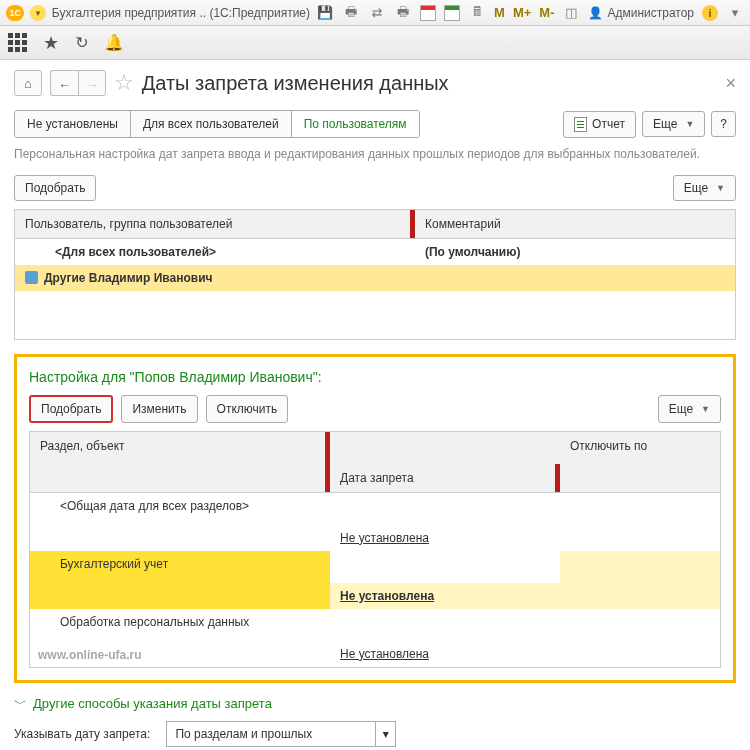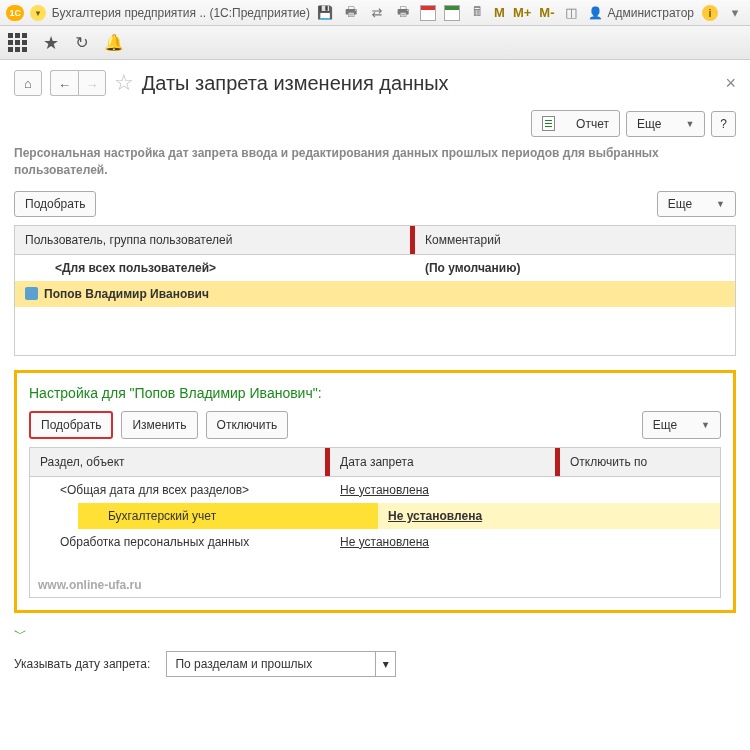--- a/index.html
+++ b/index.html
@@ -26,41 +26,41 @@
   .navbtn{width:28px;height:26px;border:1px solid #bbb;border-radius:3px;display:flex;align-items:center;justify-content:center;background:#fafafa;font-size:13px;color:#555;}
   .star-outline{font-size:22px;color:#bbb;}
   h1.page-title{font-size:20px;font-weight:normal;color:#333;}
   .close-x{margin-left:auto;font-size:18px;color:#888;}
   .row{display:flex;align-items:center;gap:6px;margin-bottom:8px;}
   .seg{display:flex;border:1px solid #aaa;border-radius:3px;overflow:hidden;}
   .seg .s{padding:6px 12px;border-right:1px solid #aaa;background:#fafafa;cursor:pointer;}
   .seg .s:last-child{border-right:none;}
   .seg .s.active{background:#fff;color:#1a8a1a;font-weight:500;}
   .spacer{flex:1;}
-  .btn{border:1px solid #aaa;border-radius:3px;padding:5px 10px;background:#fafafa;cursor:pointer;display:inline-flex;align-items:center;gap:21px;}
+  .btn{border:1px solid #aaa;border-radius:3px;padding:5px 10px;background:#fafafa;cursor:pointer;display:inline-flex;align-items:center;gap:5px;}
   .btn.sq{padding:5px 8px;}
-  .helptext{color:#888;font-size:12px;line-height:1.4;margin-bottom:12px;font-weight:bold;}
+  .helptext{color:#888;font-size:12px;line-height:1.4;margin-bottom:12px;}
   .tbl{border:1px solid #ccc;width:100%;}
   .tbl .head{display:flex;background:#f1f1f1;border-bottom:1px solid #ccc;}
   .tbl .head .c{padding:7px 10px;border-right:5px solid #b91c1c;}
   .tbl .head .c:last-child{border-right:none;}
   .tbl .body .r{display:flex;}
   .tbl .body .r .c{padding:6px 10px;}
   .tbl.t1 .c.u{flex:0 0 400px;} .tbl.t1 .c.k{flex:1;}
   .r.sel{background:#ffe999;}
   .usericon{display:inline-block;width:13px;height:13px;background:#5aa0d0;border-radius:2px;margin-right:6px;vertical-align:-2px;}
   .highlight-box{border:3px solid #f4b400;padding:12px;margin-top:14px;}
   .sect-title{color:#1a8a1a;font-size:14px;margin-bottom:10px;}
   .action-row{display:flex;gap:8px;margin-bottom:8px;}
   .btn.red-outline{border:2px solid #d32f2f;}
-  .tbl.t2 .c.a{flex:0 0 300px;} .tbl.t2 .c.b{flex:0 0 230px;} .tbl.t2 .c.d{flex:1;}
+  .tbl.t2 .c.a{flex:0 0 300px;} .tbl.t2 .c.b{flex:0 0 230px;margin-top:32px;} .tbl.t2 .c.d{flex:1;}
   .tbl.t2 .body .r .c{border-right:none;}
   .tbl.t2 .body{min-height:120px;position:relative;}
   .underline{text-decoration:underline;}
-  .r.ysel .c.a{background:#ffe135;margin-left:48px;} .r.ysel .c.b,.r.ysel .c.d{background:#fff6c2;}
+  .r.ysel .c.a{background:#ffe135;} .r.ysel .c.b,.r.ysel .c.d{background:#fff6c2;}
   .r.ysel .underline{font-weight:bold;}
   .watermark{position:absolute;bottom:5px;left:8px;color:#aaa;font-weight:bold;}
   .collapse{display:flex;align-items:center;gap:6px;color:#1a8a1a;font-size:13px;margin-top:12px;cursor:pointer;}
   .fieldrow{display:flex;align-items:center;gap:16px;margin-top:8px;}
   .select{display:flex;align-items:center;border:1px solid #aaa;width:230px;}
   .select .v{flex:1;padding:5px 8px;}
   .select .dd{width:20px;text-align:center;border-left:1px solid #aaa;padding:5px 0;}
   .caret{font-size:9px;margin-left:3px;color:#666;}
   .pgicon{display:inline-block;width:13px;height:15px;border:1px solid #888;background:#fff;position:relative;}
   .pgicon::after{content:"";position:absolute;top:3px;left:2px;width:7px;height:1px;background:#1a8a1a;box-shadow:0 3px 0 #1a8a1a,0 6px 0 #1a8a1a;}
@@ -124,20 +124,25 @@
     <div style="display:flex;">
       <div class="navbtn" style="border-radius:3px 0 0 3px;border-right:none;">←</div>
       <div class="navbtn" style="border-radius:0 3px 3px 0;color:#ccc;">→</div>
     </div>
     <span class="star-outline">☆</span>
     <h1 class="page-title">Даты запрета изменения данных</h1>
     <span class="close-x">×</span>
   </div>
 
   <div class="row">
+    <div class="seg">
+      <div class="s">Не установлены</div>
+      <div class="s">Для всех пользователей</div>
+      <div class="s active">По пользователям</div>
+    </div>
     <div class="spacer"></div>
     <div class="btn">
         <span class="pgicon"></span>
         <span>Отчет</span>
       </div>
     <div class="btn">
         <span>Еще</span>
         <span class="caret">▼</span>
       </div>
     <div class="btn sq">?</div>
@@ -157,21 +162,21 @@
     <div class="head">
       <div class="c u">Пользователь, группа пользователей</div>
       <div class="c k">Комментарий</div>
     </div>
     <div class="body t1body">
       <div class="r">
         <div class="c u" style="padding-left:40px;">&lt;Для всех пользователей&gt;</div>
         <div class="c k">(По умолчанию)</div>
       </div>
       <div class="r sel">
-        <div class="c u"><span class="usericon"></span><span>Попов Владимир Иванович</span></div>
+        <div class="c u"><span class="usericon"></span><span>Другие Владимир Иванович</span></div>
         <div class="c k"></div>
       </div>
     </div>
   </div>
 
   <div class="highlight-box">
     <div class="sect-title">Настройка для "Попов Владимир Иванович":</div>
     <div class="action-row">
       <div class="btn red-outline">Подобрать</div>
       <div class="btn">Изменить</div>
@@ -204,20 +209,21 @@
           <div class="c b underline">Не установлена</div>
           <div class="c d"></div>
         </div>
         <div class="watermark">www.online-ufa.ru</div>
       </div>
     </div>
   </div>
 
   <div class="collapse">
     <span>﹀</span>
+    <span>Другие способы указания даты запрета</span>
   </div>
   <div class="fieldrow">
     <span>Указывать дату запрета:</span>
     <div class="select">
       <div class="v">По разделам и прошлых</div>
       <div class="dd">▾</div>
     </div>
   </div>
 </div>
 

